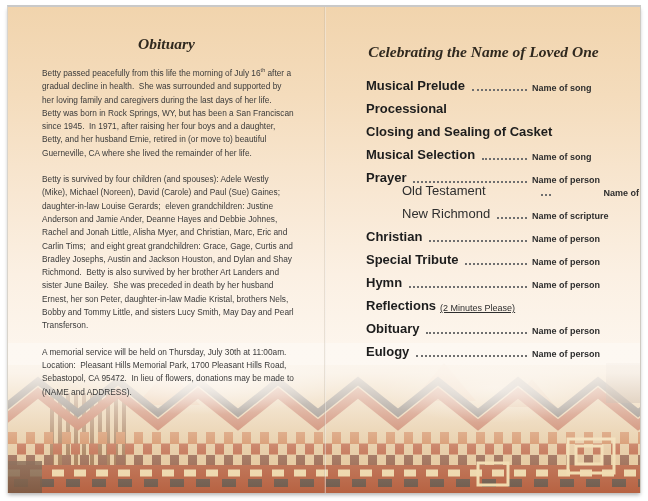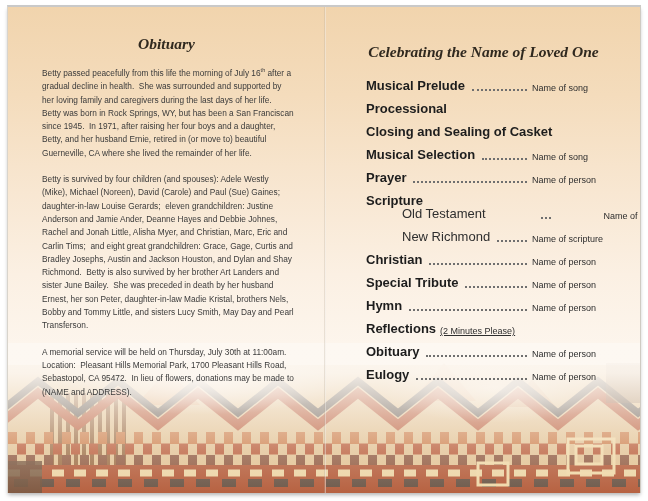--- a/index.html
+++ b/index.html
@@ -37,21 +37,21 @@
   .obit-text p{margin:0 0 13px 0;font-size:8.3px;line-height:13.3px;color:#3a3a3a;white-space:pre-wrap;}
   .obit-text sup{font-size:5.5px;vertical-align:super;line-height:0;}
   .program{padding:0 13px 0 41px;}
   .prow{display:flex;align-items:flex-end;height:13px;margin-top:10px;}
   .prow:first-child{margin-top:0;}
   .prow.tight{margin-top:0;gap:48px;}
   .plabel{font-weight:bold;font-size:13px;color:#1d1d1d;white-space:nowrap;flex:none;margin-top:28px;}
   .plabel.reg{font-weight:normal;color:#2e2e2e;}
   .prow.sub .plabel{margin-left:36px;}
   .leader{flex:1 1 auto;border-bottom:2px dotted #6f6f6f;margin:0 5px 2px 7px;min-width:10px;}
-  .pvalue{width:97px;flex:none;font-size:9px;color:#2e2e2e;white-space:nowrap;}
+  .pvalue{width:97px;flex:none;font-size:9px;color:#2e2e2e;white-space:nowrap;font-weight:bold;}
   .psuffix{font-size:9px;color:#2e2e2e;margin-left:4px;white-space:nowrap;text-decoration:underline;}
 </style>
 </head>
 <body>
 
 <div class="sheet">
 
   <div class="rug">
     <svg width="632" height="150" viewBox="0 0 632 150" preserveAspectRatio="none">
       <rect x="0" y="22" width="632" height="128" fill="#e0bf8d"></rect>
@@ -107,23 +107,20 @@
         <div class="prow">
           <span class="plabel">Musical Selection</span>
           <span class="leader"></span>
           <span class="pvalue">Name of song</span>
         </div>
         <div class="prow">
           <span class="plabel">Prayer</span>
           <span class="leader"></span>
           <span class="pvalue">Name of person</span>
         </div>
-        <div class="prow">
-          <span class="plabel">Scripture</span>
-        </div>
         <div class="prow sub tight">
           <span class="plabel reg">Old Testament</span>
           <span class="leader"></span>
           <span class="pvalue">Name of scripture</span>
         </div>
         <div class="prow sub">
           <span class="plabel reg">New Richmond</span>
           <span class="leader"></span>
           <span class="pvalue">Name of scripture</span>
         </div>

